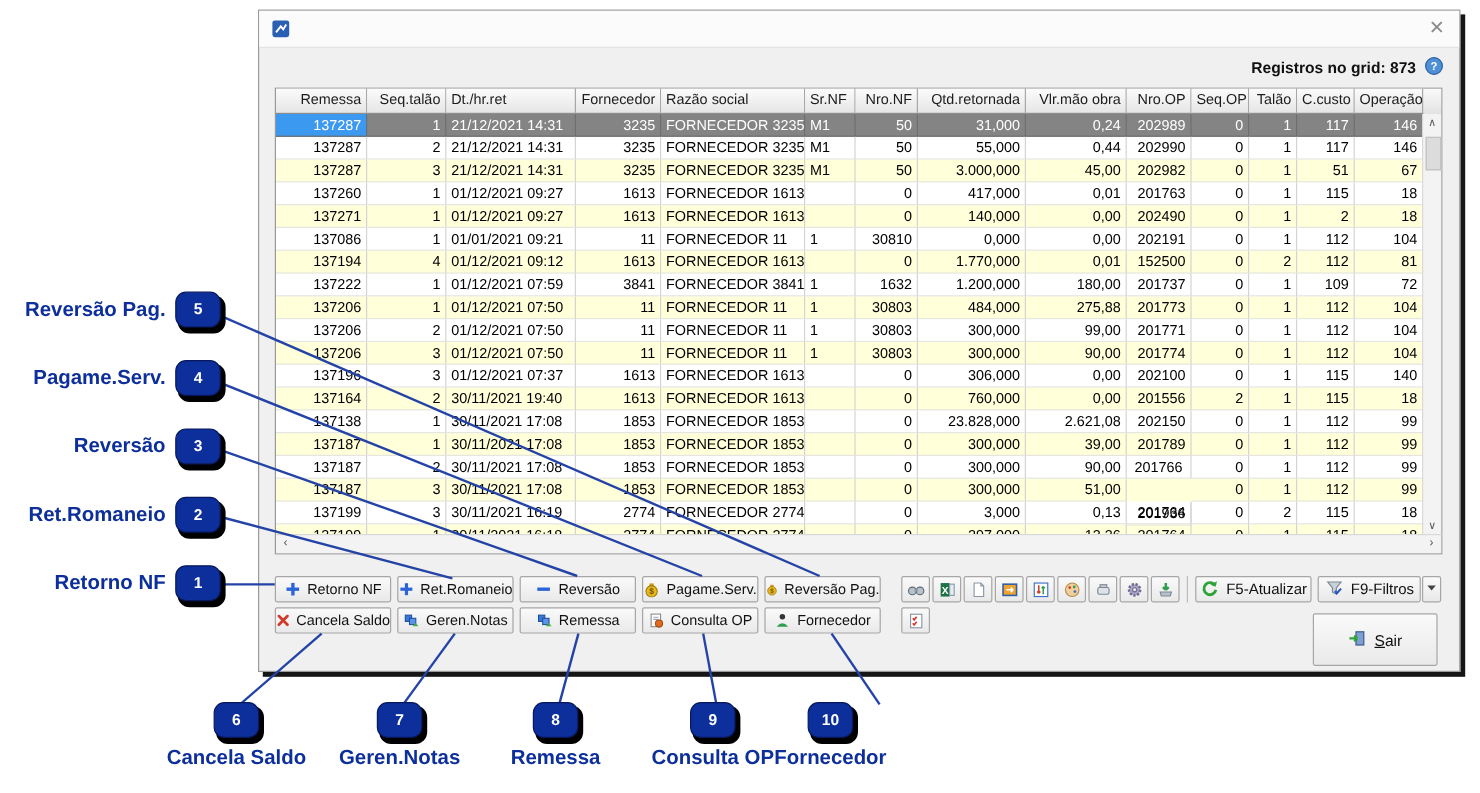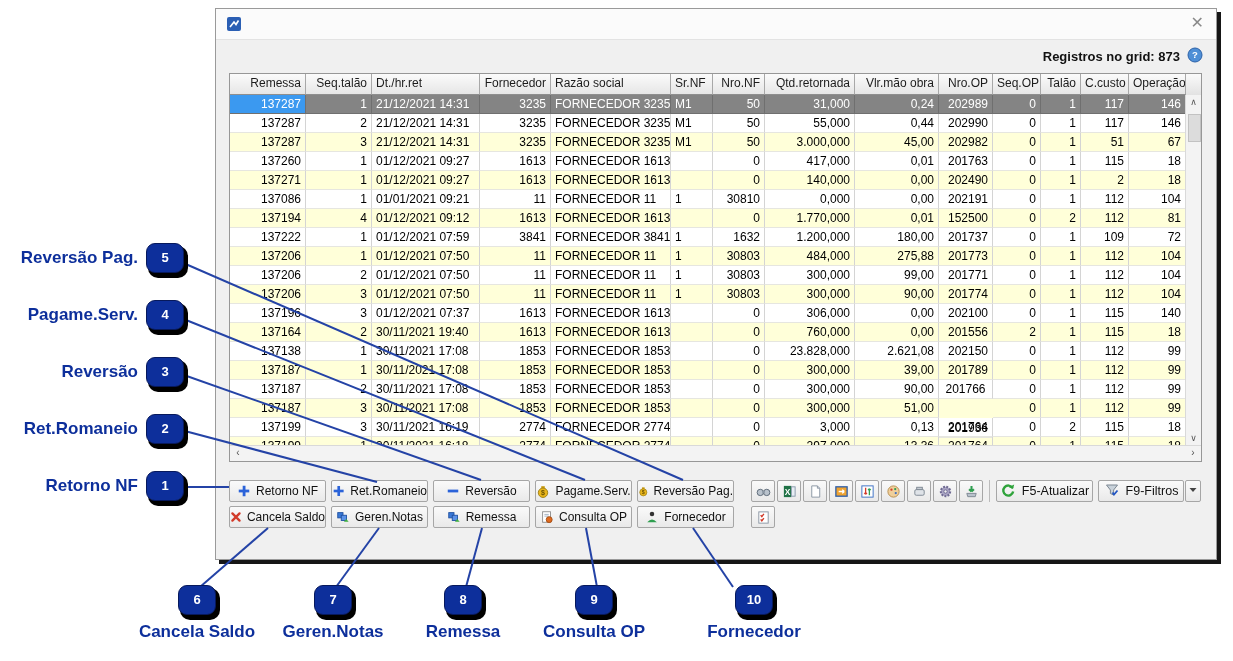--- a/index.html
+++ b/index.html
@@ -594,20 +594,27 @@
       <span><svg viewBox="0 0 16 16" width="16" height="16">
             <path d="M2.5 3 H13.5 L9.6 8 V13 L6.4 11.5 V8 Z" fill="#c9d2da" stroke="#7d8792"></path>
             <path d="M8.5 10.5 L10 12.5 L13.5 8.5" stroke="#2457c4" stroke-width="1.8" fill="none"></path>
           </svg></span>
       <span>F9-Filtros</span>
     </button>
     <button id="btn-filters-drop" class="wbtn">
       <span><svg viewBox="0 0 16 16" width="16" height="16">
             <path d="M4.5 6 L8 10 L11.5 6 Z" fill="#444"></path>
           </svg></span>
+    </button>
+    <button id="btn-exit" class="wbtn">
+      <span><svg viewBox="0 0 16 16" width="16" height="16">
+            <rect x="7" y="2.5" width="6.5" height="11" fill="#7f9fd0" stroke="#3c5b93"></rect>
+            <path d="M1.5 8 H8 M8 8 L5.6 5.6 M8 8 L5.6 10.4" stroke="#2fa33b" stroke-width="2" fill="none"></path>
+          </svg></span>
+      <span class="lbl">Sair</span>
     </button>
   </div>
 
   <svg id="overlay" width="1233" height="661">
     <g stroke="#2443a6" stroke-width="2" fill="none">
       <line x1="181" y1="262" x2="683" y2="480"></line>
       <line x1="181" y1="318" x2="585" y2="480"></line>
       <line x1="181" y1="374" x2="481" y2="480"></line>
       <line x1="181" y1="430" x2="377" y2="482"></line>
       <line x1="181" y1="487" x2="229" y2="487"></line>
@@ -635,14 +642,14 @@
       <span class="badge">2</span>
     </div>
     <div class="co-left" style="top: 471px;">
       <span class="co-label">Retorno NF</span>
       <span class="badge">1</span>
     </div>
     <div class="co-bottom" style="left: 137px;"><span class="badge">6</span><span class="co-label">Cancela Saldo</span></div>
     <div class="co-bottom" style="left: 273px;"><span class="badge">7</span><span class="co-label">Geren.Notas</span></div>
     <div class="co-bottom" style="left: 403px;"><span class="badge">8</span><span class="co-label">Remessa</span></div>
     <div class="co-bottom" style="left: 534px;"><span class="badge">9</span><span class="co-label">Consulta OP</span></div>
-    <div class="co-bottom" style="left: 694px;"><span class="badge">10</span><span class="co-label">Fornecedor</span></div>
+    <div class="co-bottom" style="left: 632px;"><span class="badge">10</span><span class="co-label">Fornecedor</span></div>
   </div>
 
 </body></html>

